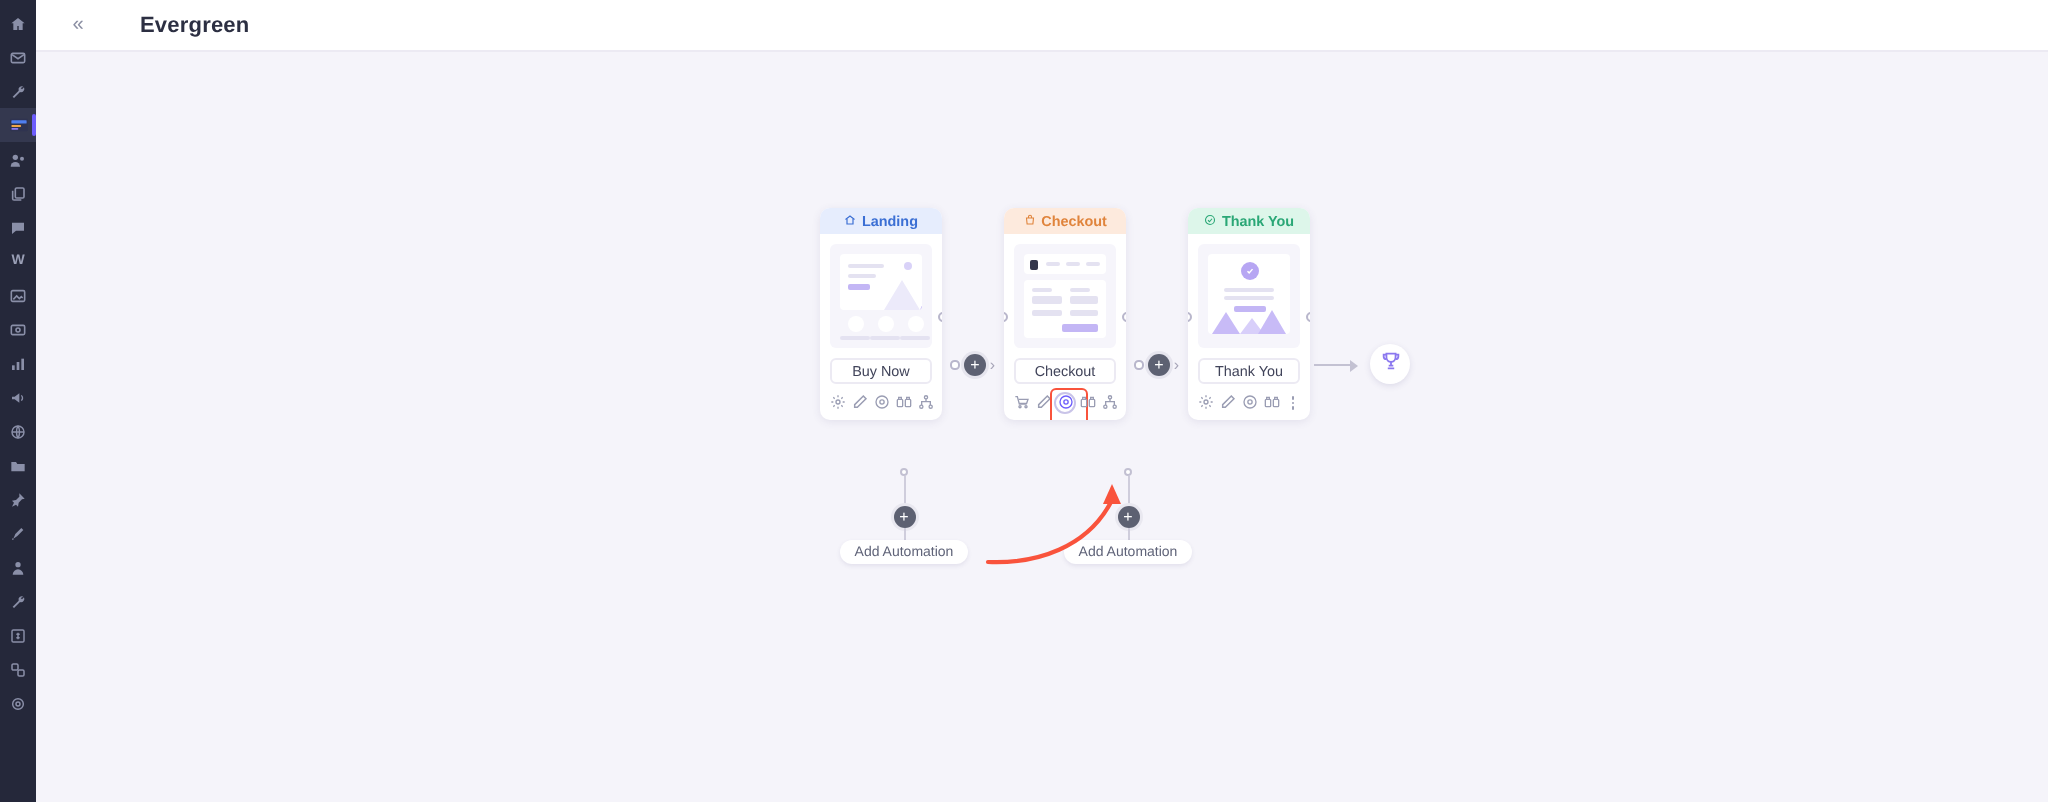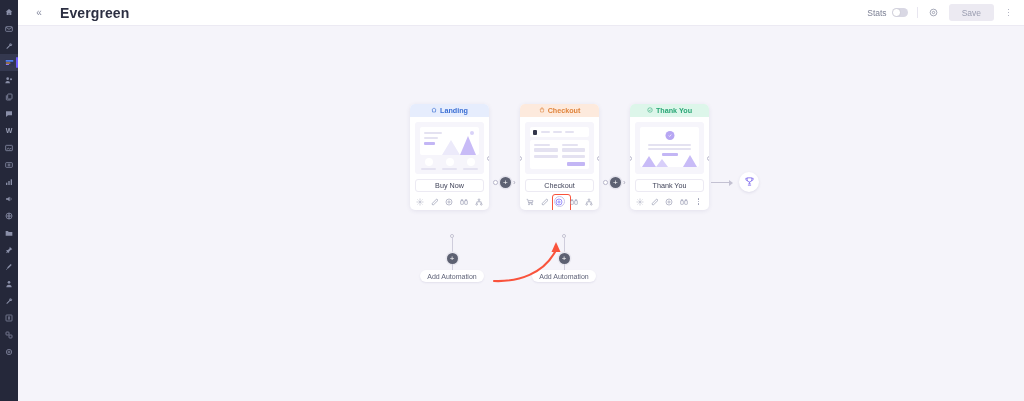--- a/index.html
+++ b/index.html
@@ -46,21 +46,21 @@
     display: flex; align-items: center;
     padding: 0 10px 0 14px;
   }
   .collapse-btn {
     width: 14px; height: 14px; display: flex;
     align-items: center; justify-content: center;
     color: #8b8fa3; font-size: 10px; line-height: 1;
     cursor: pointer;
   }
   .proj-title {
-    margin-left: 14px; font-size: 14px; font-weight: bold;
+    margin-left: 24px; font-size: 11px; font-weight: bold;
     color: #2c2f42; letter-spacing: .1px;
   }
   .topbar-right {
     margin-left: auto; display: flex; align-items: center; gap: 9px;
   }
   .stats-group { display: flex; align-items: center; gap: 5px; }
   .stats-label { font-size: 8.5px; color: #7e8296; }
   .toggle {
     width: 16px; height: 8.5px; border-radius: 5px;
     background: #d9d8e4; position: relative; cursor: pointer;
@@ -93,21 +93,21 @@
   .canvas { flex: 1; background: #f5f4fa; position: relative; overflow: hidden; }
 
   .flow {
     position: absolute; left: 392px; top: 78px;
     width: 370px; height: 180px;
     display: flex; align-items: flex-start;
   }
 
   
   .card {
-    width: 79px; background: #ffffff;
+    width: 61px; background: #ffffff;
     border-radius: 5px;
     box-shadow: 0 1px 4px rgba(70,60,120,.10);
     overflow: hidden;
     position: relative;
   }
   .card-head {
     height: 13px; display: flex; align-items: center;
     justify-content: center; gap: 3px;
     font-size: 7.2px; font-weight: bold;
   }
@@ -412,41 +412,20 @@
   </div>
 
   <div class="pane">
 
     <div class="topbar">
       <div class="collapse-btn">
         <span>«</span>
       </div>
       <div class="proj-title">Evergreen</div>
 
-      <div class="topbar-right">
-        <div class="stats-group">
-          <span class="stats-label">Stats</span>
-          <div class="toggle">
-            <span class="knob"></span>
-          </div>
-        </div>
-        <div class="vsep"></div>
-        <div class="icon-btn">
-          <span><svg viewBox="0 0 24 24" fill="none" stroke="currentColor" stroke-width="2">
-                <circle cx="12" cy="12" r="9"></circle>
-                <circle cx="12" cy="12" r="3.2"></circle>
-              </svg></span>
-        </div>
-        <button class="save-btn">Save</button>
-        <div class="kebab">
-          <i></i>
-          <i></i>
-          <i></i>
-        </div>
-      </div>
     </div>
 
     <div class="canvas">
 
       <div class="flow">
 
         <div class="card">
           <div class="card-head head-landing">
             <span><svg viewBox="0 0 24 24" fill="none" stroke="currentColor" stroke-width="2.4">
                   <path d="M3 11l9-7 9 7"></path>

